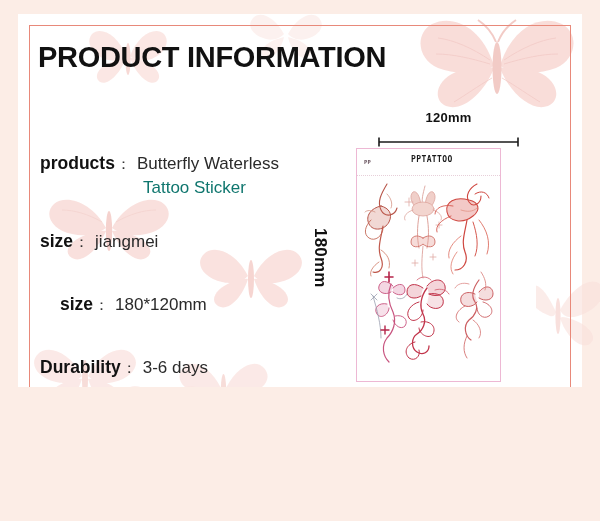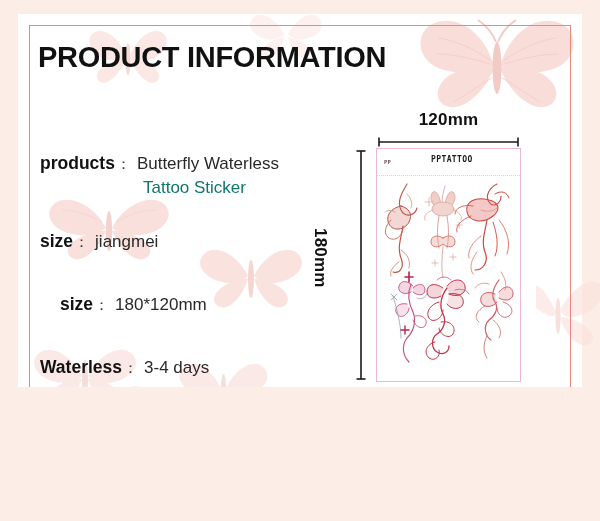--- a/index.html
+++ b/index.html
@@ -100,21 +100,21 @@
     font-size: 17px;
     font-weight: 400;
     color: #0f766e;
     margin-left: 103px;
     margin-top: 3px;
   }
 
   
   .sheet {
     position: absolute;
-    left: 376px;
+    left: 356px;
     top: 148px;
     width: 145px;
     height: 234px;
     background: #ffffff;
     border: 1.2px solid #edb8d4;
     box-sizing: border-box;
     overflow: hidden;
   }
   .sheet-head {
     position: relative;
@@ -150,21 +150,21 @@
   }
   .sheet-grid svg { display: block; }
 
   
   .dim-top-label {
     position: absolute;
     left: 376px;
     top: 110px;
     width: 145px;
     text-align: center;
-    font-size: 17px;
+    font-size: 13px;
     font-weight: 700;
     color: #111111;
     letter-spacing: 0.2px;
   }
   .dim-top-line {
     position: absolute;
     left: 376px;
     top: 133px;
     width: 145px;
     height: 10px;
@@ -334,21 +334,21 @@
       <span class="spec-label">products</span><span class="spec-sep">：</span><span class="spec-value">Butterfly Waterless</span>
       <span class="spec-value2">Tattoo Sticker</span>
     </div>
     <div class="spec-row r1">
       <span class="spec-label">size</span><span class="spec-sep">：</span><span class="spec-value">jiangmei</span>
     </div>
     <div class="spec-row r2">
       <span class="spec-label">size</span><span class="spec-sep">：</span><span class="spec-value">180*120mm</span>
     </div>
     <div class="spec-row r3">
-      <span class="spec-label">Waterless</span><span class="spec-sep">：</span><span class="spec-value">3-4 days</span>
+      <span class="spec-label">Durability</span><span class="spec-sep">：</span><span class="spec-value">3-6 days</span>
     </div>
   </div>
 
   <div class="dim-top-label">120mm</div>
   <div class="dim-top-line">
     <svg width="145" height="10" viewBox="0 0 145 10">
       <line x1="3" y1="5" x2="142" y2="5" stroke="#1a1a1a" stroke-width="1.6"></line>
       <line x1="3" y1="0.5" x2="3" y2="9.5" stroke="#1a1a1a" stroke-width="1.6"></line>
       <line x1="142" y1="0.5" x2="142" y2="9.5" stroke="#1a1a1a" stroke-width="1.6"></line>
     </svg>

